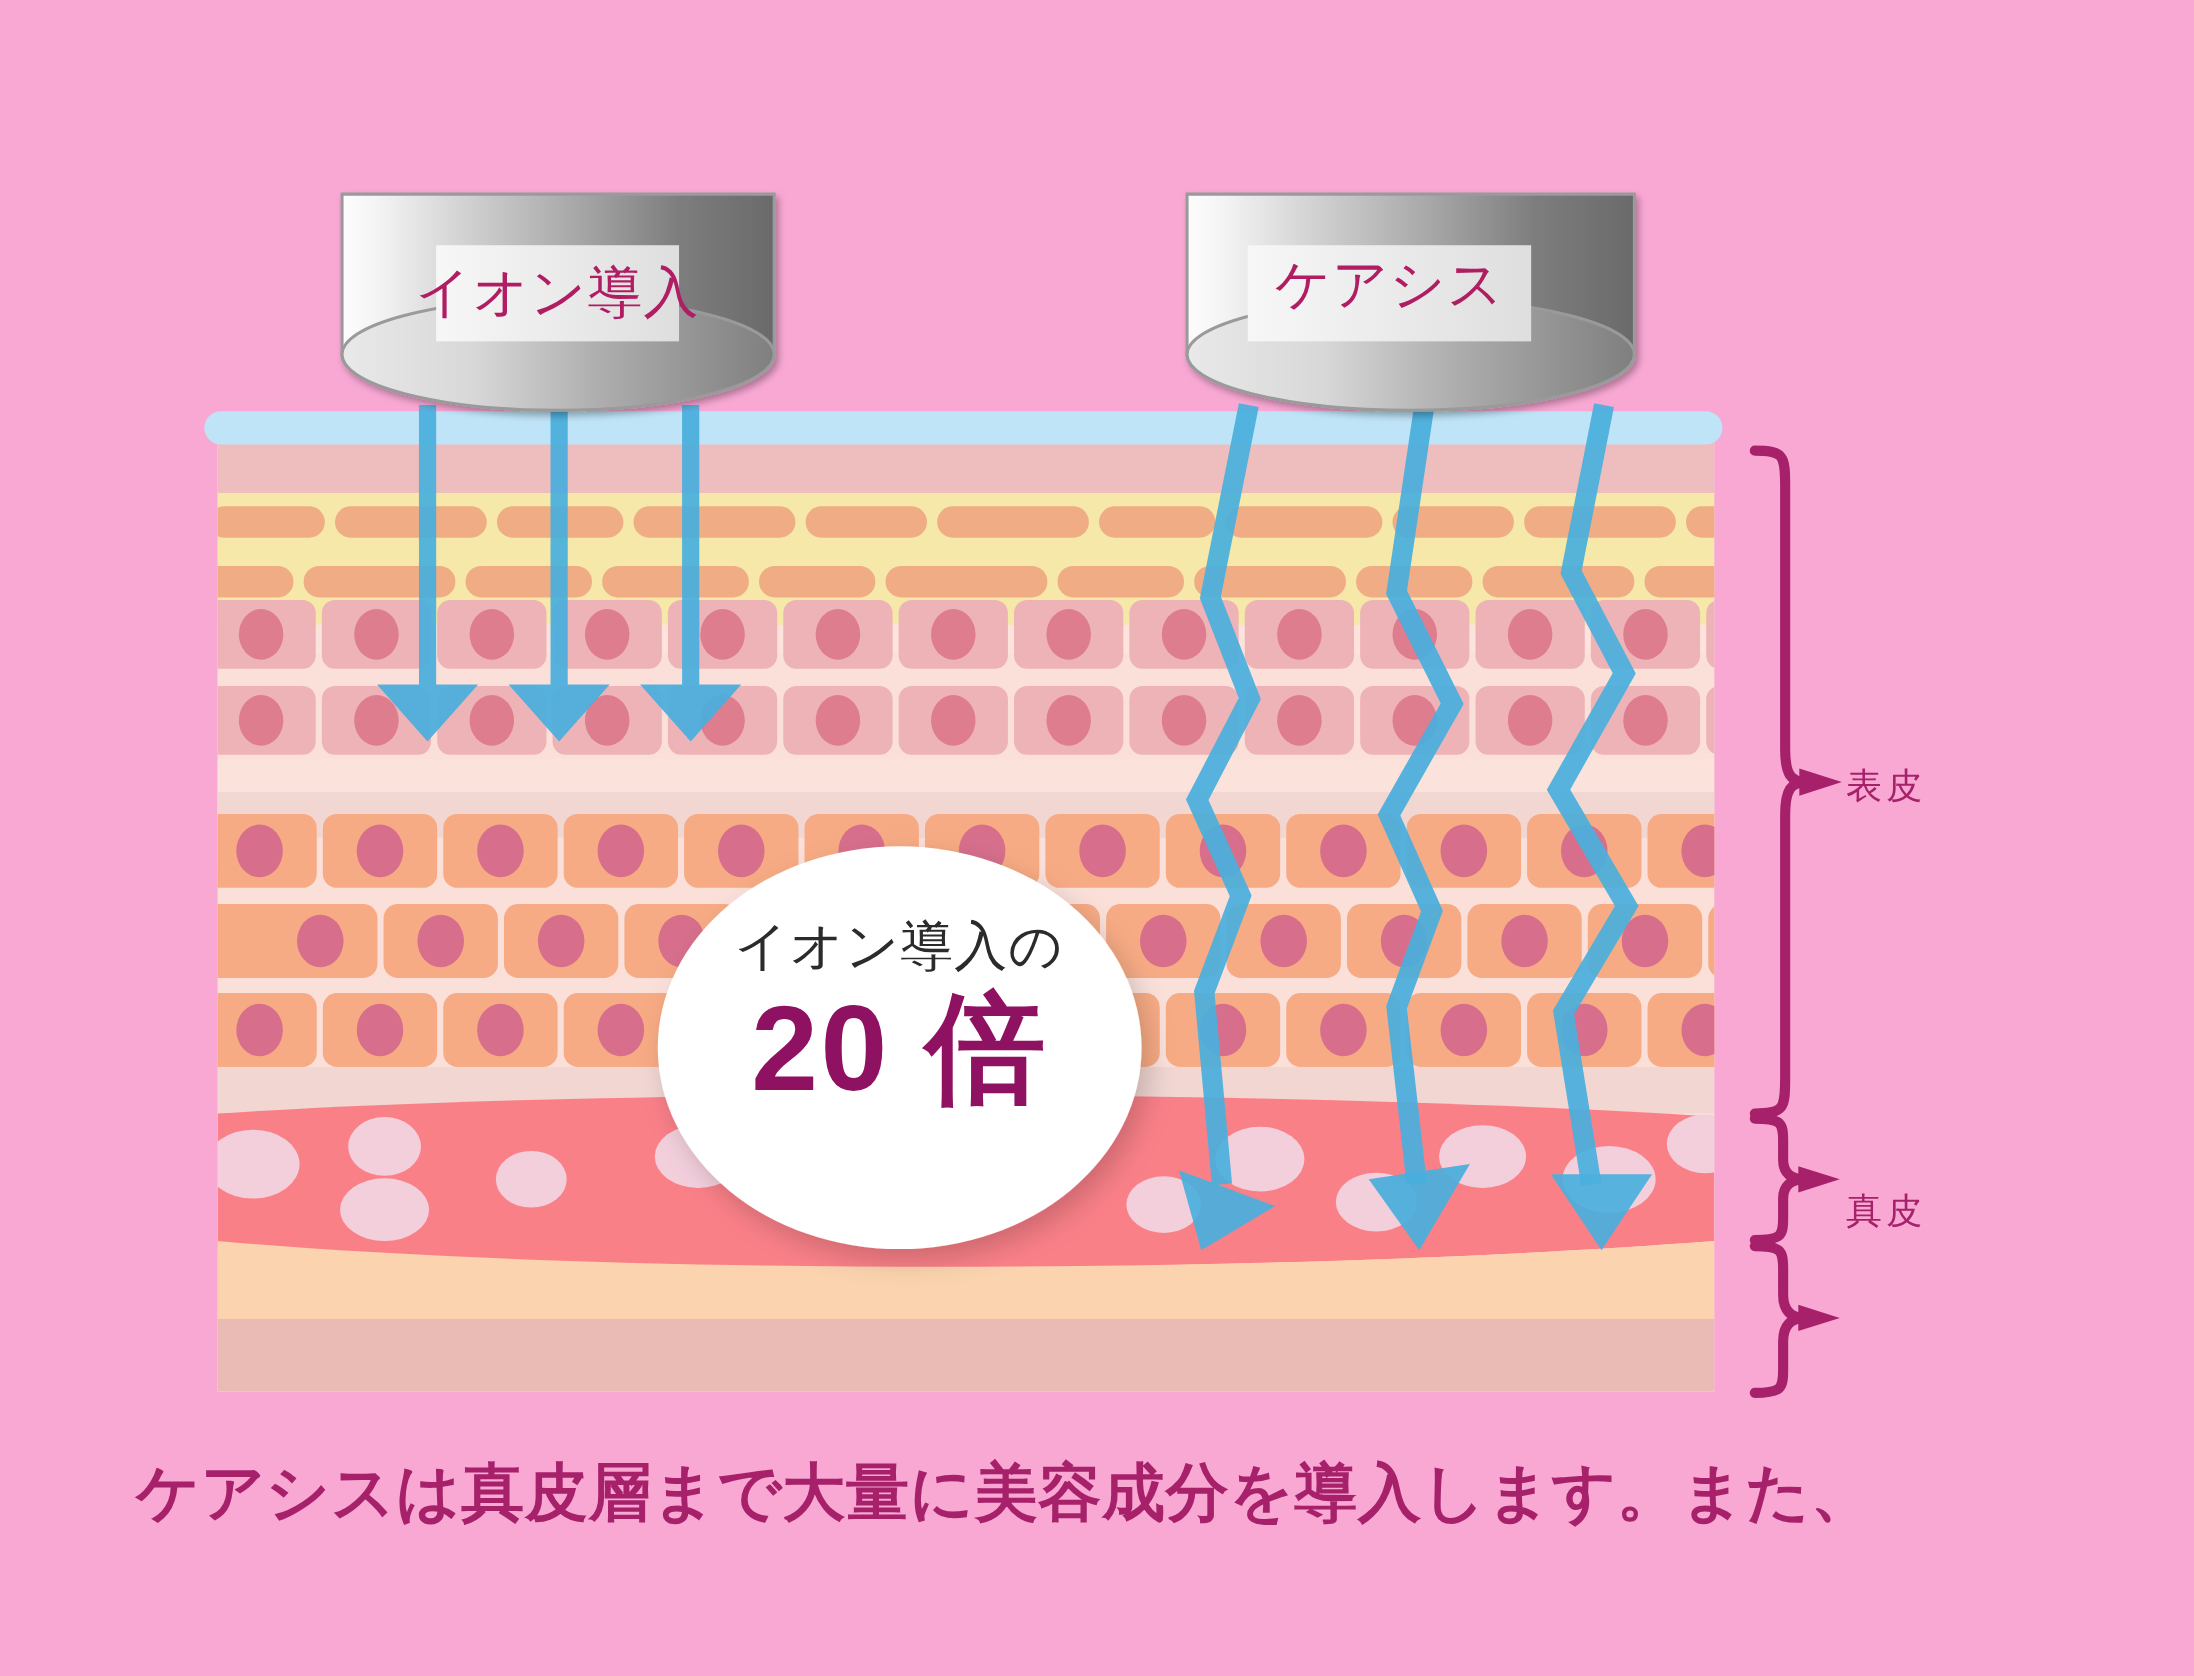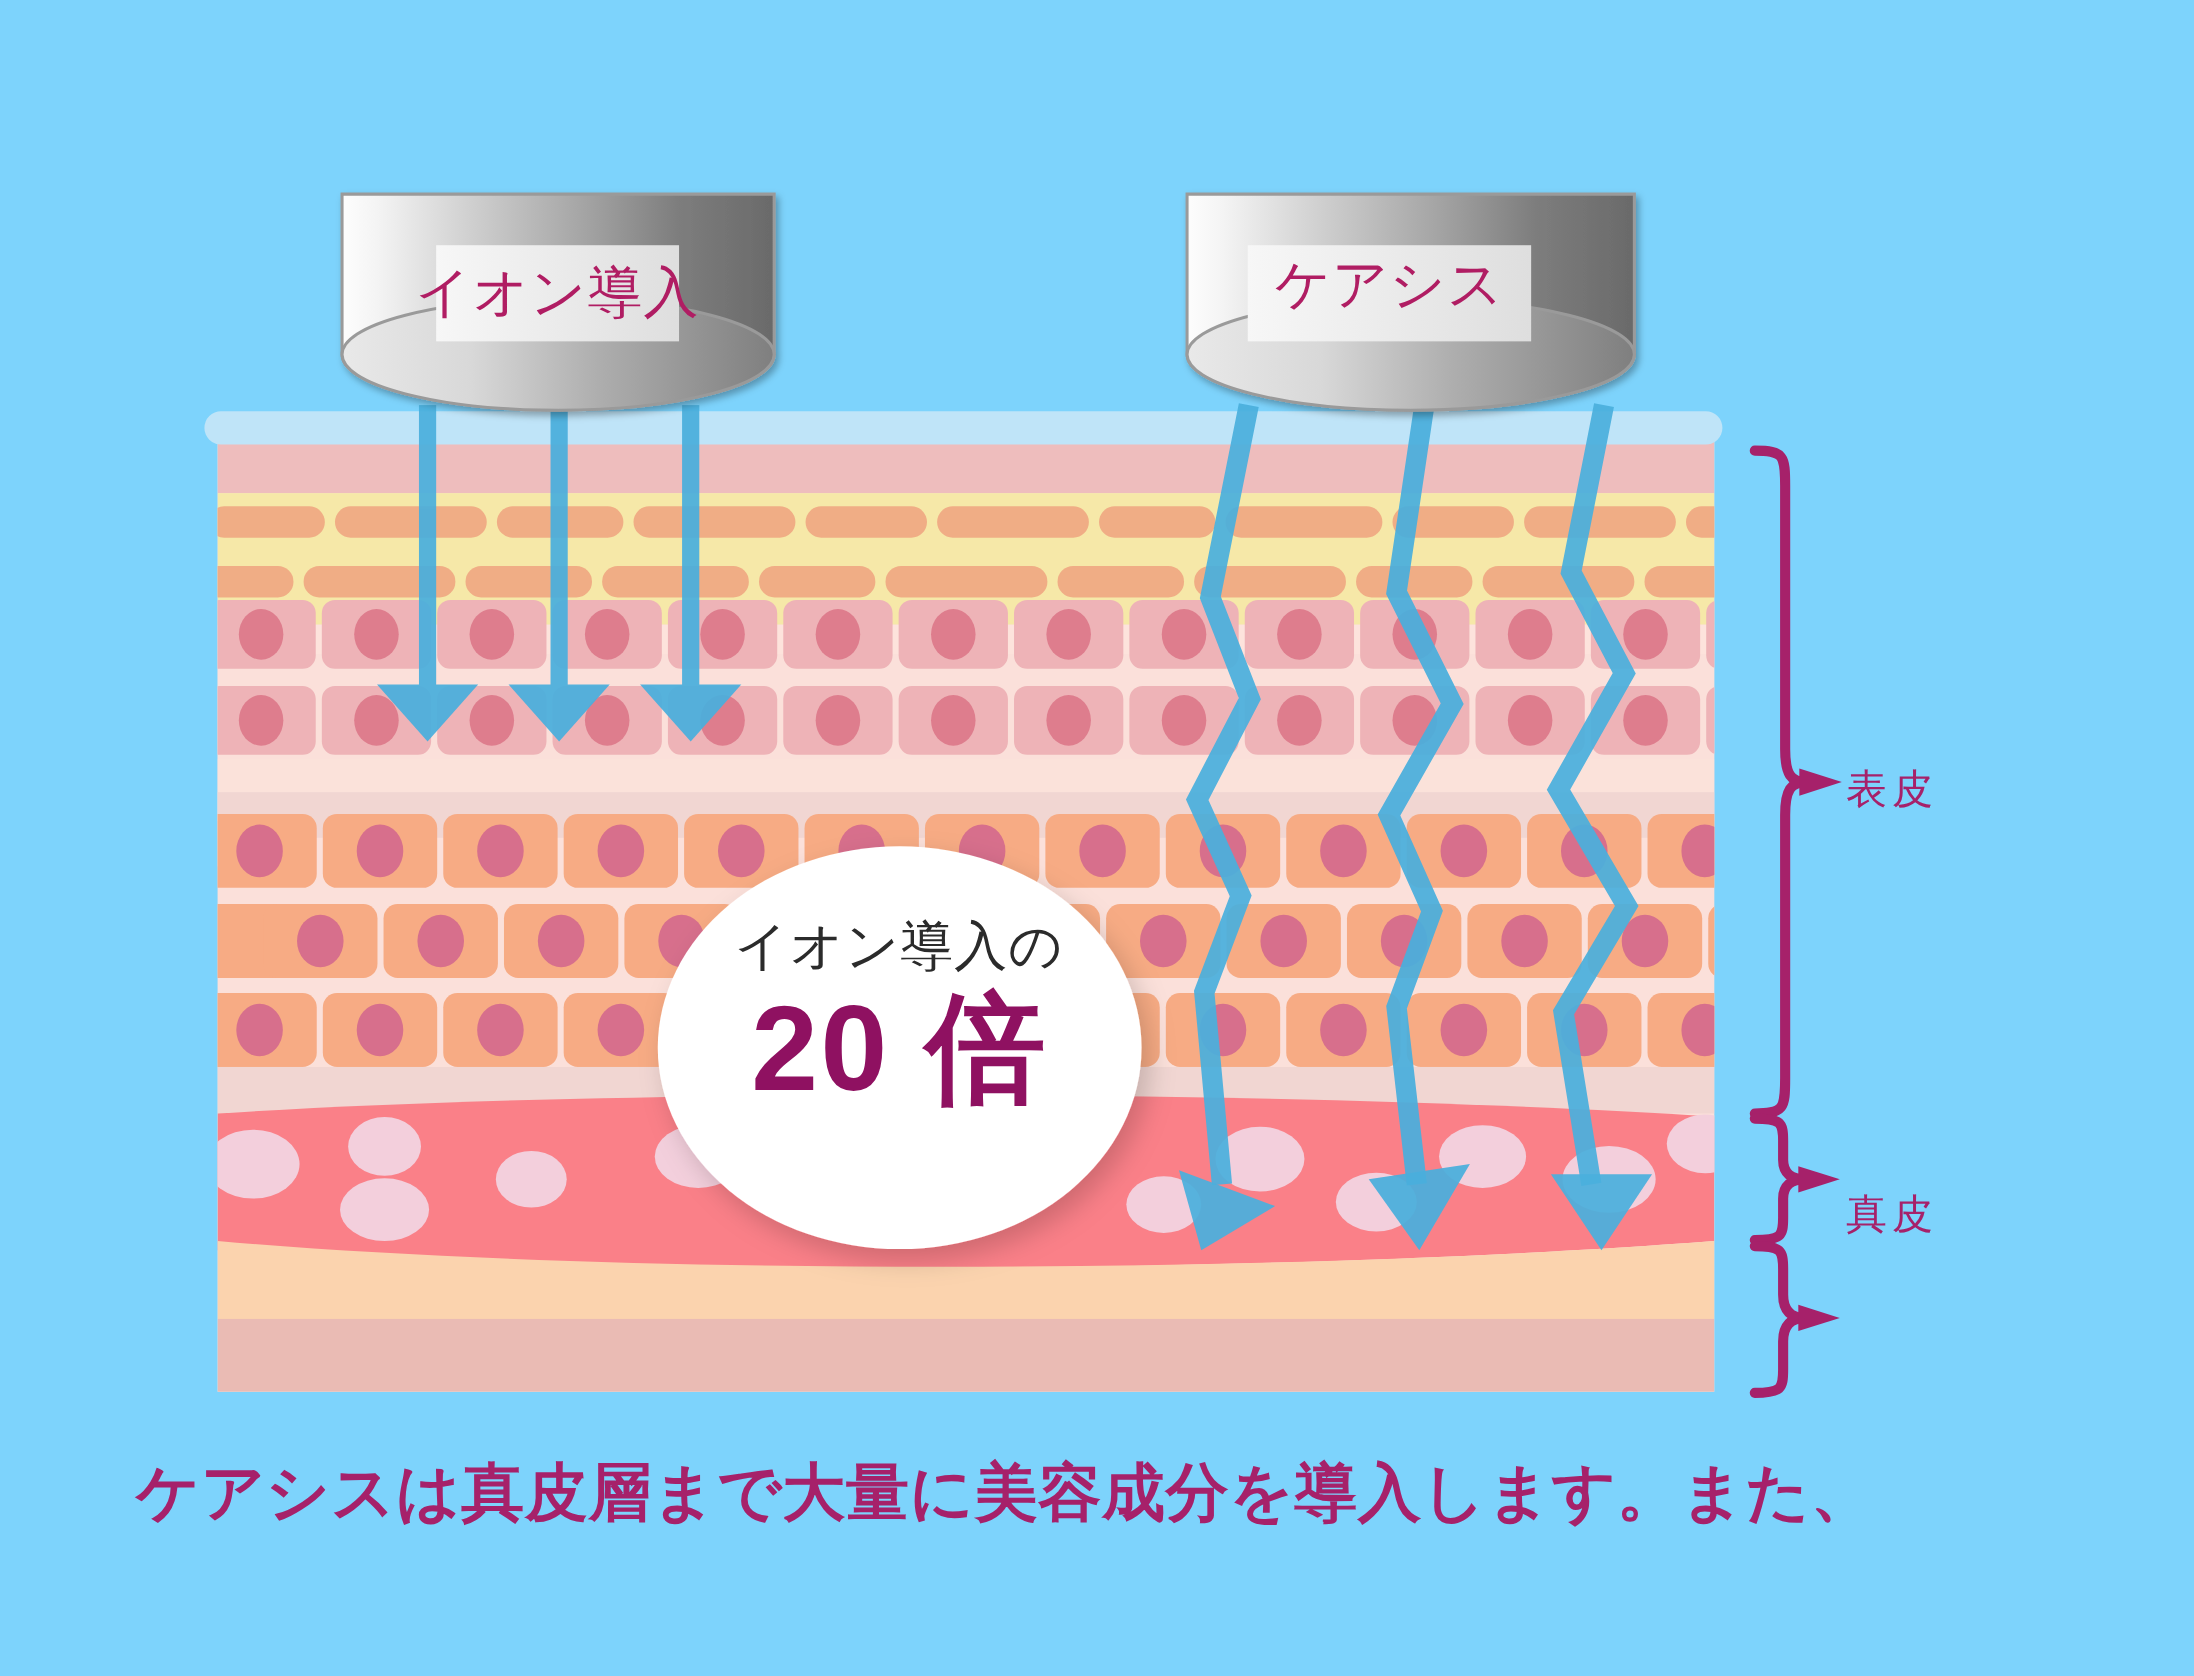--- a/index.html
+++ b/index.html
@@ -1,37 +1,37 @@
 <!DOCTYPE html>
 <html lang="ja" style="font-size:8px"><head>
 <meta charset="utf-8">
 <title>ケアシス 浸透イメージ図</title>
 <style>
   html,body{margin:0;padding:0;background:#ffffff;}
   body{
     font-family:"Liberation Sans","DejaVu Sans",sans-serif;
     width:2194px;height:1677px;position:relative;overflow:hidden;
   }
-  #stage{position:absolute;left:0;top:0;width:2194px;height:1677px;background:#7dd3fc;text-decoration:underline;}
+  #stage{position:absolute;left:0;top:0;width:2194px;height:1677px;background:#f9a8d4;text-decoration:underline;}
   #svgroot{position:absolute;left:0;top:0;width:2194px;height:1677px;display:block;}
 
   
   .devLabel{
     position:absolute;display:flex;align-items:center;justify-content:center;
     color:#b01d63;font-size:55px;letter-spacing:.02em;white-space:nowrap;
     font-family:"Liberation Serif","DejaVu Serif",serif;
     pointer-events:none;
   }
   #devLabelL{left:436px;top:245px;width:243px;height:96px;}
   #devLabelR{left:1248px;top:245px;width:283px;height:80px;}
 
   .layerLabel{
     position:absolute;color:#a6216a;white-space:nowrap;
     font-family:"Liberation Serif","DejaVu Serif",serif;
-    font-size:41px;letter-spacing:.12em;
+    font-size:36px;letter-spacing:.12em;
   }
   #labelEpidermis{left:1846px;top:762px;}
   #labelDermis{left:1846px;top:1159px;margin-top:28px;}
   #labelSubcut{left:1846px;top:1295px;}
 
   #badgeTop{
     position:absolute;left:699px;top:914px;width:400px;height:66px;
     display:flex;align-items:center;justify-content:center;
     color:#2b2b2b;font-size:53px;letter-spacing:.02em;white-space:nowrap;
     font-family:"Liberation Sans","DejaVu Sans",sans-serif;

